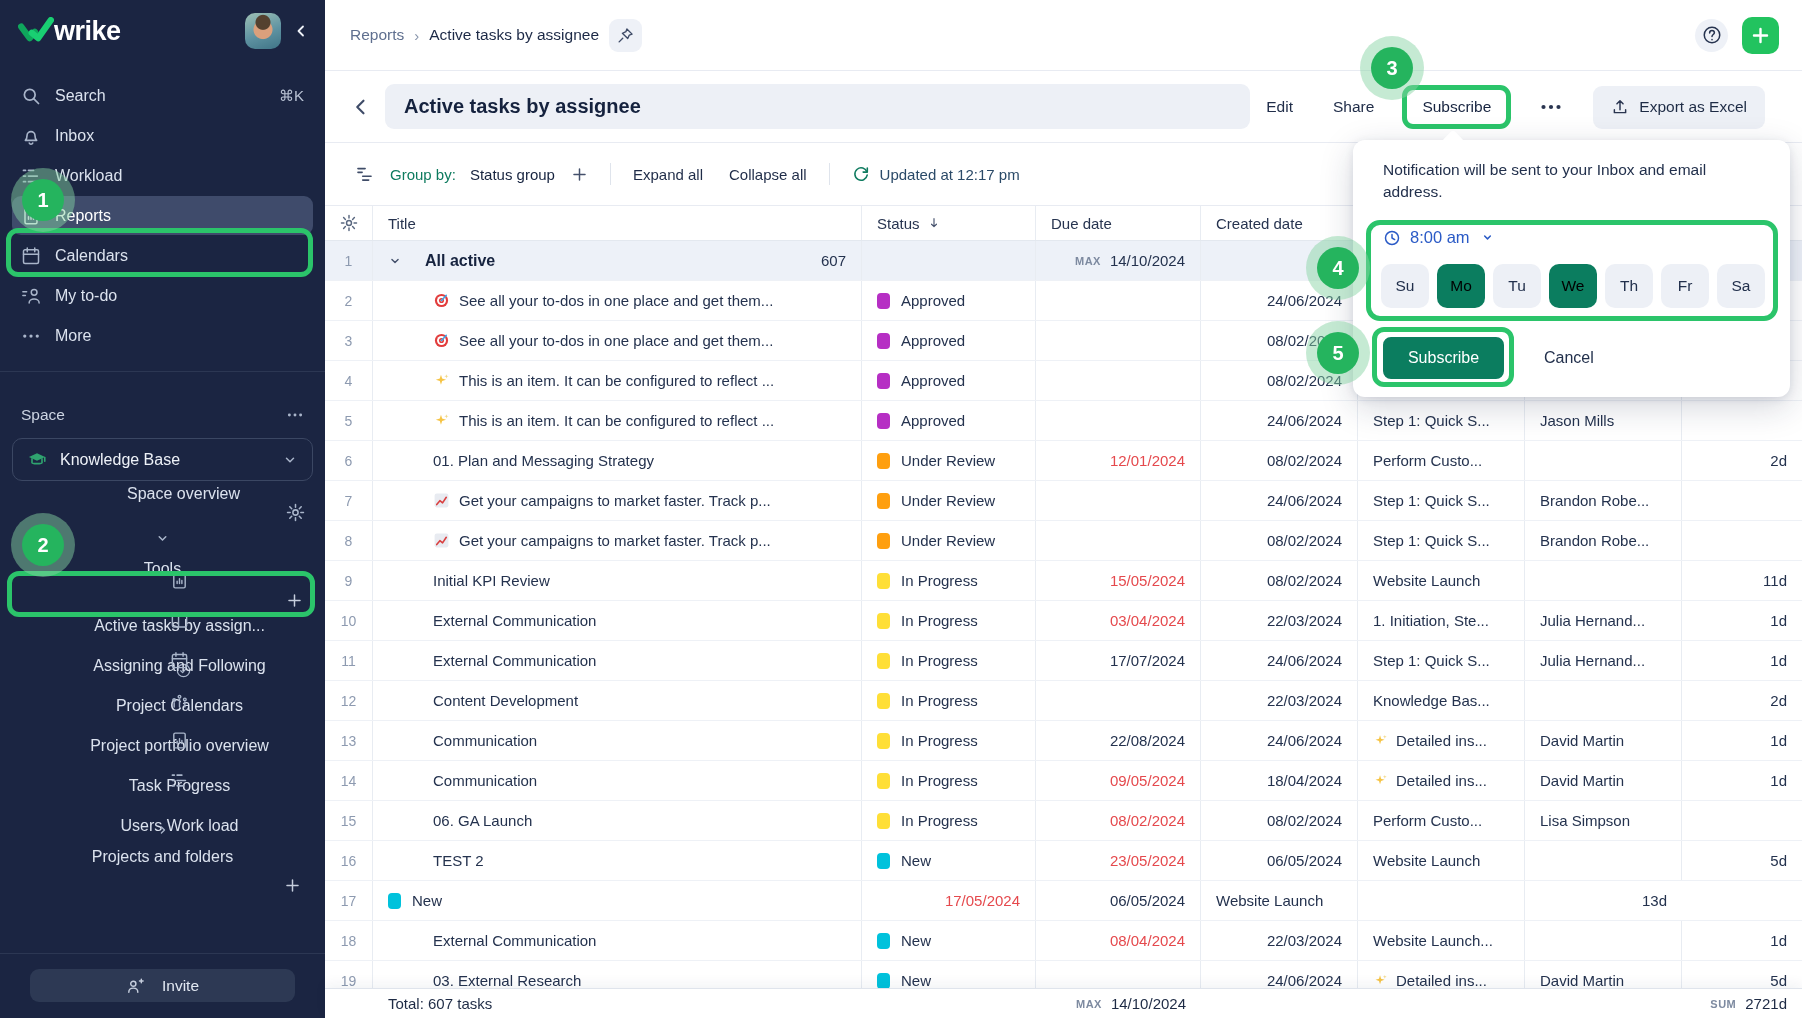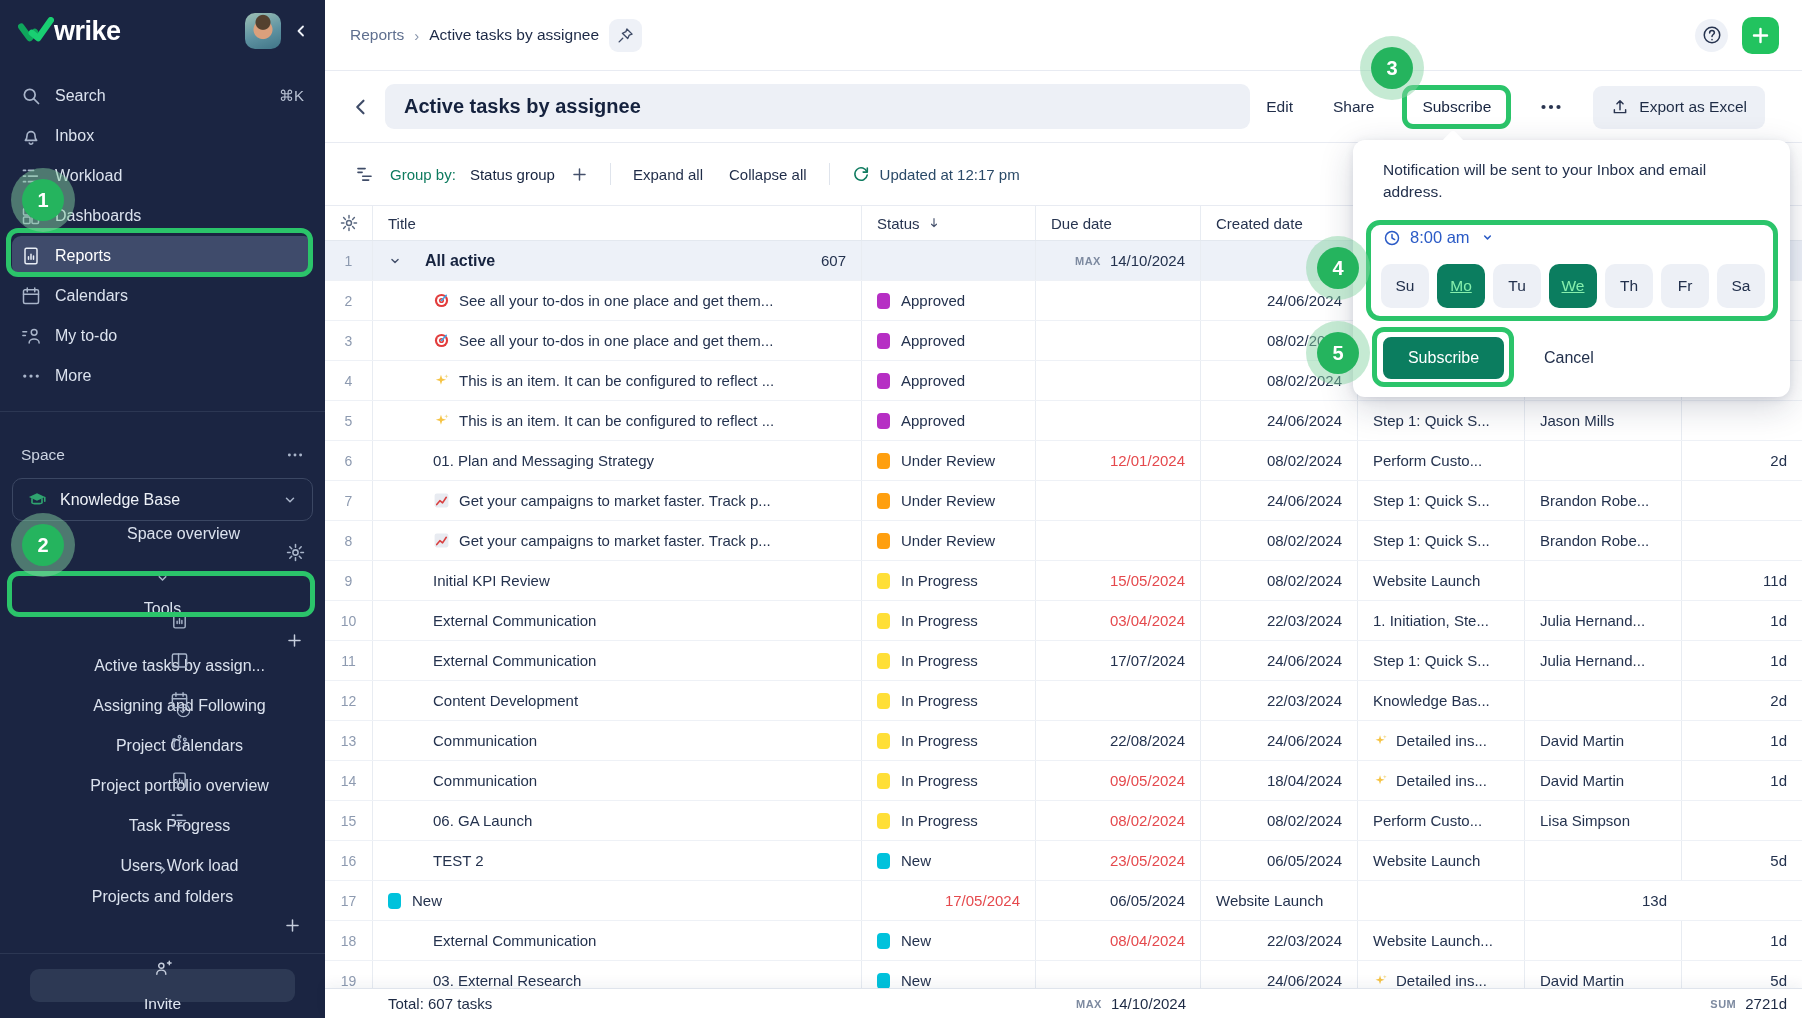--- a/index.html
+++ b/index.html
@@ -34,21 +34,21 @@
 .row-tools { padding:0 22px; gap:14px; margin-top:6px; }
 .row-tools .chev { width:15px; display:flex; color:#a9b5ca; }
 .row-tools .plus { margin-left:auto; width:17px; display:flex; color:#c6cedd; }
 .tools-list .tree-row { padding:0 18px 0 52px; gap:27px; }
 .tools-list .ic { width:19px; height:19px; color:#a9b5ca; display:flex; }
 .tools-list .chk { width:17px; display:flex; color:#a9b5ca; margin-left:7px; }
 .row-projects { padding:0 24px; gap:11px; margin-top:12px; }
 .row-projects .chev { width:14px; display:flex; color:#a9b5ca; }
 .row-projects .plus { margin-left:auto; width:17px; display:flex; color:#c6cedd; }
 .invite-wrap { position:absolute; bottom:0; left:0; right:0; padding:15px 30px 16px 30px; border-top:1px solid #2c3753; }
-.invite-btn { height:33px; background:#2d3954; border-radius:9px; display:flex; align-items:center; justify-content:center; gap:18px; color:#e2e8f2; font-size:15.5px;flex-direction:column; }
+.invite-btn { height:33px; background:#2d3954; border-radius:9px; display:flex; align-items:center; justify-content:center; gap:18px; color:#e2e8f2; font-size:15.5px; }
 .invite-btn .ic { width:18px; display:flex; color:#c6cedd; }
 
 
 .main { position:absolute; left:325px; top:0; right:0; bottom:0; }
 .topbar { height:71px; border-bottom:1px solid #e8ebf2; display:flex; align-items:center; padding:0 23px 0 25px; }
 .crumb-report { font-size:15.5px; color:#5f6f8f; }
 .crumb-sep { color:#8794ab; margin:0 10px; font-size:15px; }
 .crumb-sep::after { content:'›'; }
 .crumb-current { font-size:15.5px; color:#1c2946; }
 .pin-box { width:33px; height:33px; border-radius:9px; background:#eef1f7; display:flex; align-items:center; justify-content:center; color:#3f4c68; margin-left:10px; }
@@ -113,21 +113,21 @@
 
 .popup { position:absolute; left:1353px; top:140px; width:437px; height:257px; background:#fff; border-radius:12px;
   box-shadow:0 10px 34px rgba(20,32,64,.18), 0 2px 8px rgba(20,32,64,.10); z-index:40; }
 .popup-caret { position:absolute; top:-7px; left:92px; width:16px; height:16px; background:#fff; transform:rotate(45deg); border-radius:3px; }
 .popup-msg { position:absolute; left:30px; top:19px; width:352px; font-size:15.5px; color:#22304c; line-height:1.45; }
 .popup-time { position:absolute; left:30px; top:88px; display:flex; align-items:center; gap:9px; color:#2a5ac6; font-size:16.5px; }
 .popup-time .ic { width:18px; display:flex; }
 .popup-time .chev { width:13px; display:flex; margin-left:2px; }
 .popup-days { position:absolute; left:28px; top:124px; display:flex; gap:8px; }
 .day { width:48px; height:44px; border-radius:10px; background:#edf0f6; color:#22304c; font-size:15.5px; display:flex; align-items:center; justify-content:center; }
-.day.selected { background:#0b7d5f; color:#86efac;text-decoration:underline; }
+.day.selected { background:#0b7d5f; color:#000000; }
 .popup-sub-btn { position:absolute; left:28px; top:195px; width:125px; height:46px; background:#0b7d5f; border:2px solid #fff; border-radius:10px; color:#fff; font-size:16px; display:flex; align-items:center; justify-content:center; }
 .popup-cancel { position:absolute; left:181px; top:195px; height:46px; display:flex; align-items:center; font-size:16px; color:#22304c; padding:0 10px; }
 
 
 .ring { position:absolute; border:5px solid #2bc46a; border-radius:12px; z-index:50; pointer-events:none; }
 #ring-reports { left:6px; top:228px; width:307px; height:49px; }
 #ring-tools { left:7px; top:571px; width:308px; height:46px; }
 #ring-popup-section { left:1366px; top:220px; width:412px; height:101px; border-radius:14px; z-index:45; }
 #ring-popup-sub { left:1372px; top:327px; width:142px; height:60px; z-index:45; }
 .badge { position:absolute; width:42px; height:42px; border-radius:50%; background:#25b45e; color:#fff; font-size:20px; font-weight:bold;
@@ -184,31 +184,20 @@
           <span class="lbl">Inbox</span>
         </div>
         <div class="nav-item">
           <span class="ic">
             <svg viewBox="0 0 16 16" fill="none" stroke="currentColor" stroke-width="1.4" stroke-linecap="round" stroke-linejoin="round">
               <path d="M2 3.5h1.6M2 8h1.6M2 12.5h1.6M6 3.5h4M6 8h7M6 12.5h5.5"></path>
             </svg>
           </span>
           <span class="lbl">Workload</span>
         </div>
-        <div class="nav-item">
-          <span class="ic">
-            <svg viewBox="0 0 16 16" fill="none" stroke="currentColor" stroke-width="1.2" stroke-linecap="round" stroke-linejoin="round">
-              <rect x="2" y="2" width="5.2" height="5.2" rx=".8"></rect>
-              <rect x="8.8" y="2" width="5.2" height="5.2" rx=".8"></rect>
-              <rect x="2" y="8.8" width="5.2" height="5.2" rx=".8"></rect>
-              <rect x="8.8" y="8.8" width="5.2" height="5.2" rx=".8"></rect>
-            </svg>
-          </span>
-          <span class="lbl">Dashboards</span>
-        </div>
         <div class="nav-item selected">
           <span class="ic">
             <svg viewBox="0 0 16 16" fill="none" stroke="currentColor" stroke-width="1.2" stroke-linecap="round" stroke-linejoin="round">
               <rect x="3.2" y="1.8" width="9.6" height="12.4" rx="1.2"></rect>
               <path d="M6 10.5V8.5M8 10.5V6.5M10 10.5V8"></path>
             </svg>
           </span>
           <span class="lbl">Reports</span>
         </div>
         <div class="nav-item">

